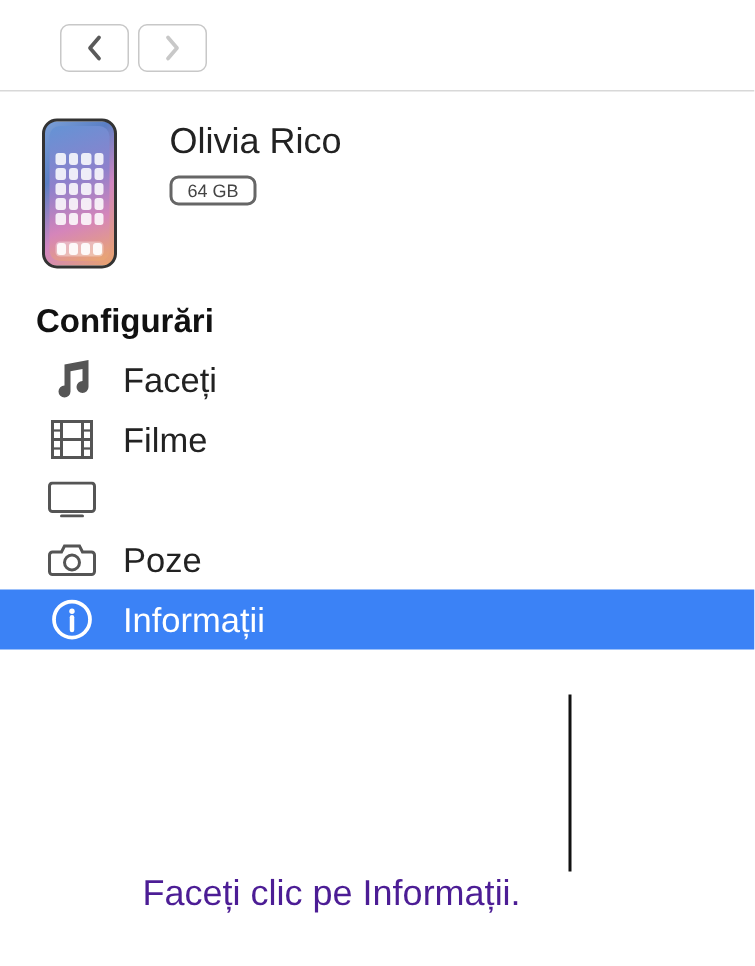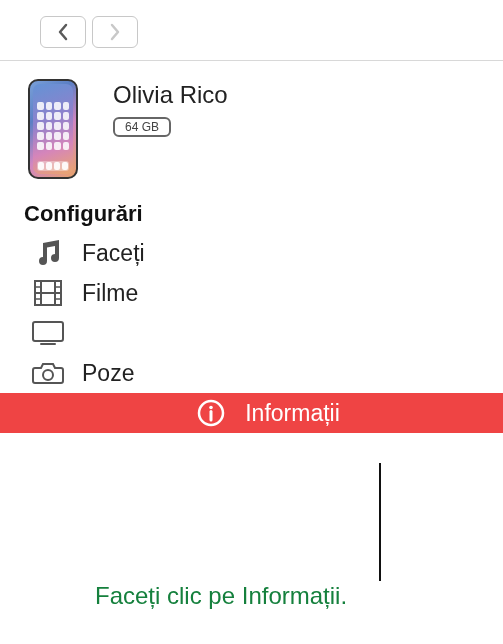--- a/index.html
+++ b/index.html
@@ -121,39 +121,38 @@
     }
     .menu-item .mi-icon {
       width: 36px;
       height: 28px;
       display: flex;
       align-items: center;
       justify-content: center;
       color: #555;
     }
     .menu-item.selected {
-      background: #ef4444;
+      background: #3b82f6;
       color: #fff;
-      justify-content: center;
     }
     .menu-item.selected .mi-icon { color: #fff; }
     .callout-line {
       position: absolute;
       left: 379px;
       top: 463px;
       width: 2px;
       height: 118px;
       background: #111;
     }
     .callout-text {
       position: absolute;
       left: 95px;
       top: 582px;
       font-size: 24px;
-      color: #15803d;
+      color: #4c1d95;
     }
   </style>
 </head>
 <body>
 
 <div class="toolbar">
   <div class="nav-btn">
     <svg width="12" height="18" viewBox="0 0 12 18">
         <path d="M9 2 L3 9 L9 16" stroke="currentColor" stroke-width="2.5" fill="none" stroke-linecap="round" stroke-linejoin="round"></path>
       </svg>

